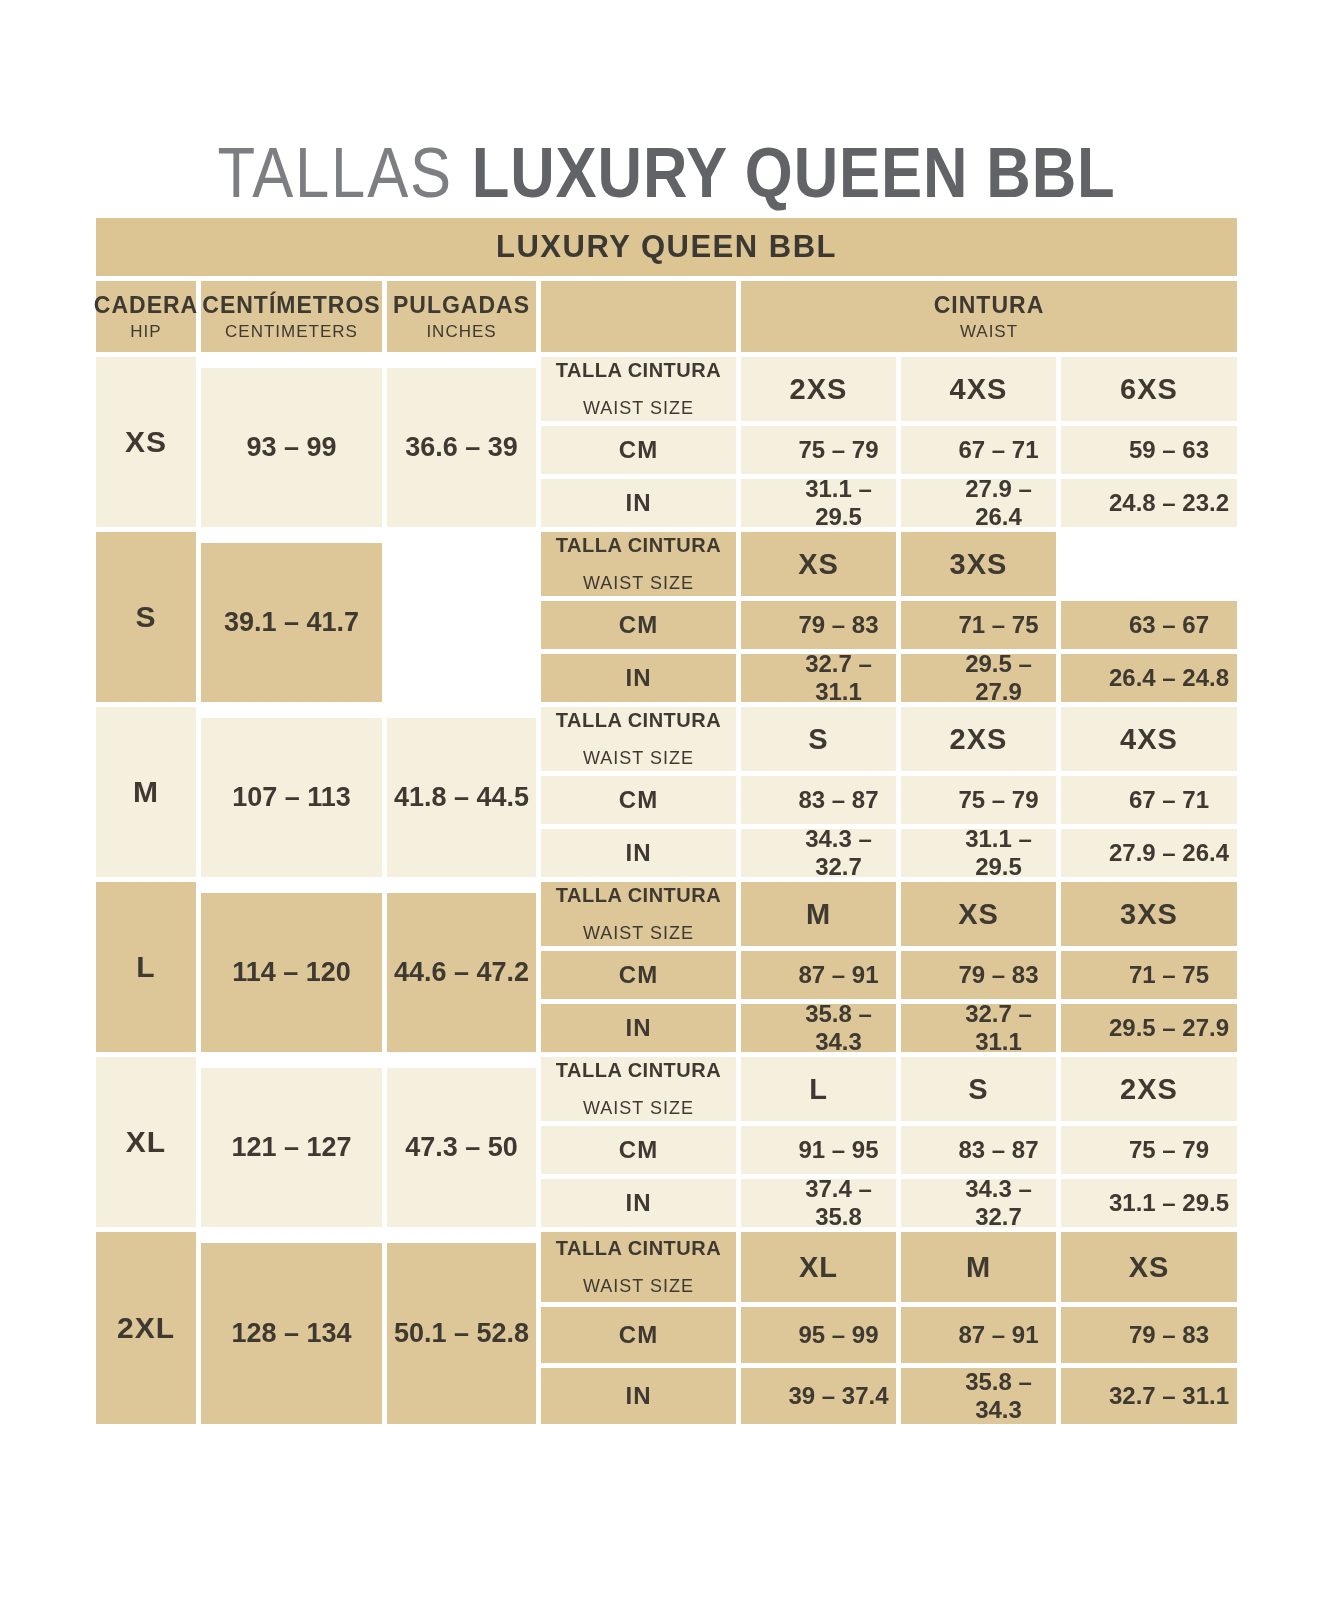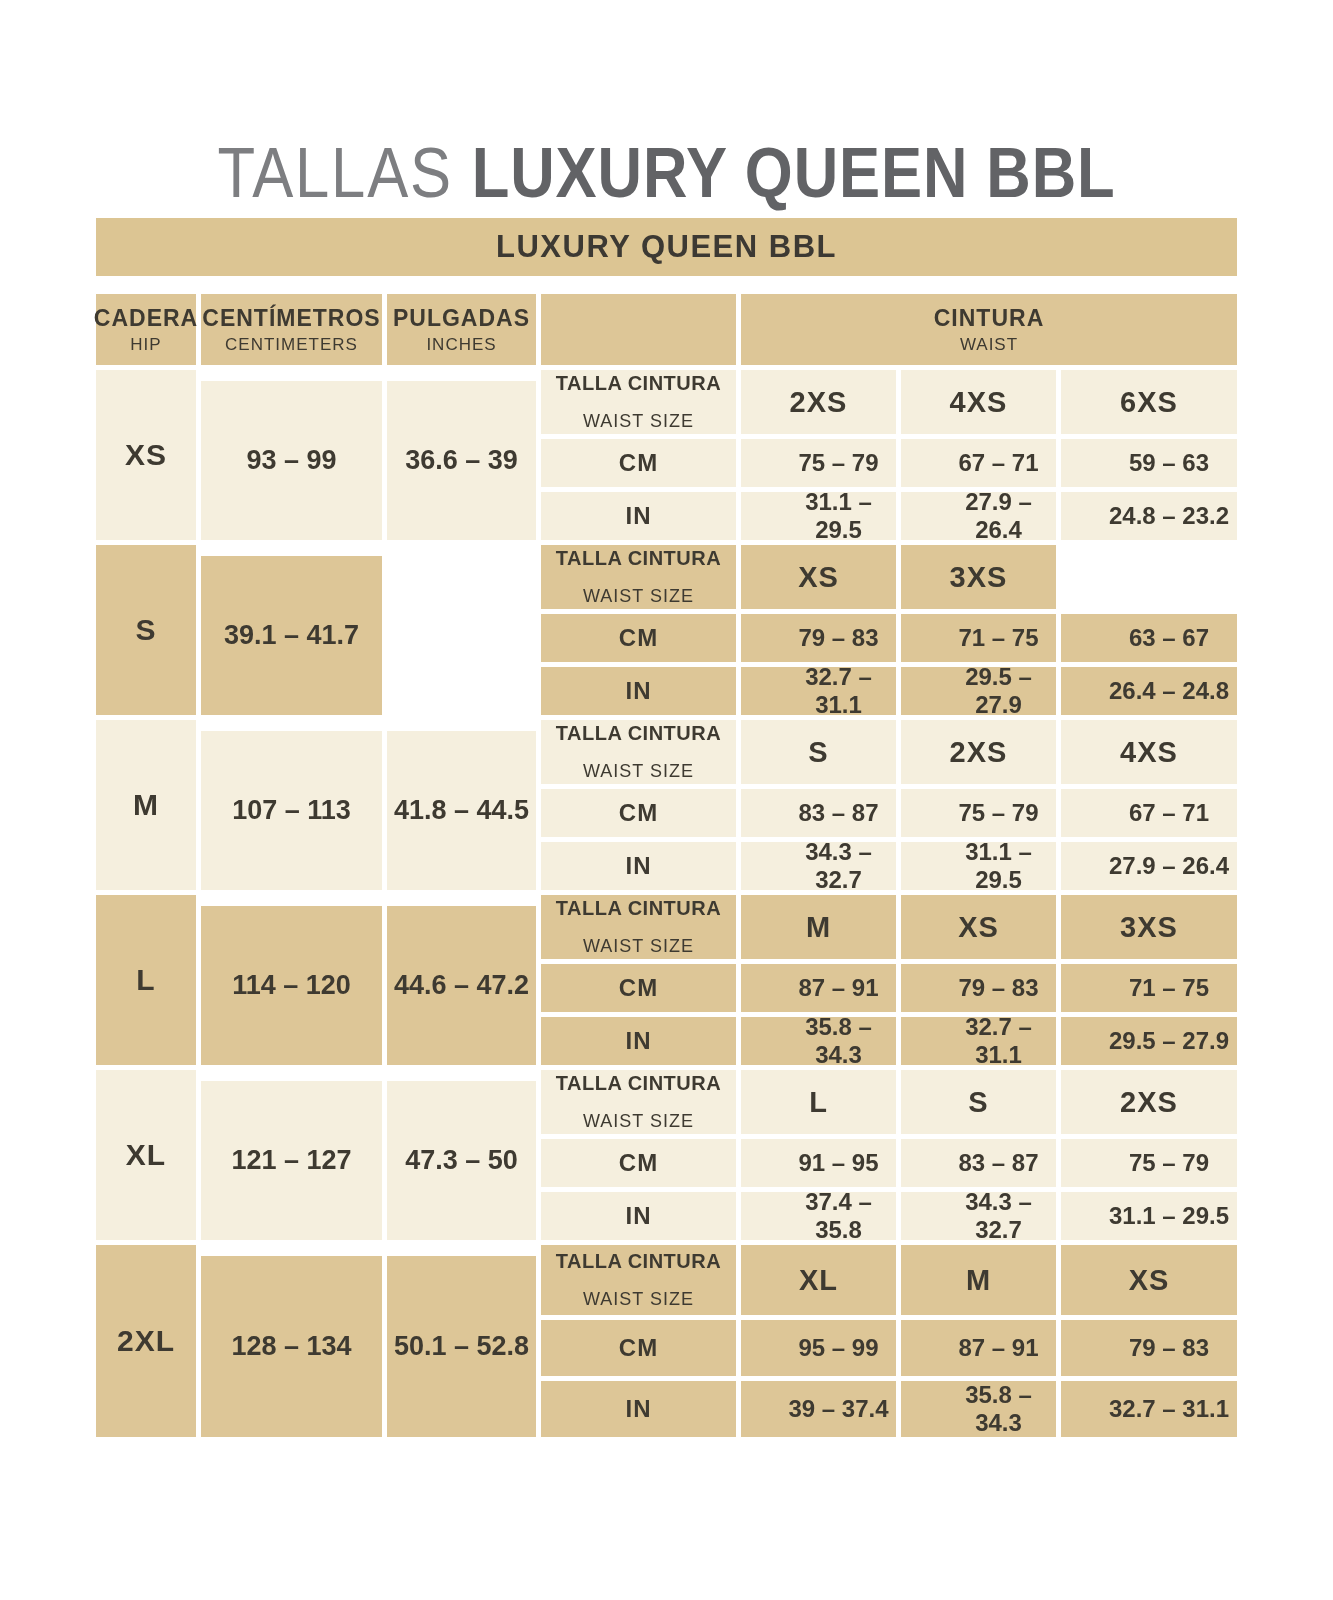--- a/index.html
+++ b/index.html
@@ -50,21 +50,21 @@
     background: #dcc593;
     display: flex;
     align-items: center;
     justify-content: center;
     font-size: 31px;
     font-weight: 700;
     letter-spacing: 1.5px;
     color: #3c3933;
   }
   .subheader {
-    margin-top: 18px;
+    margin-top: 5px;
     grid-template-rows: 71px;
   }
   .cell {
     display: flex;
     flex-direction: column;
     align-items: center;
     justify-content: center;
     text-align: center;
     color: #3e3a31;
   }

